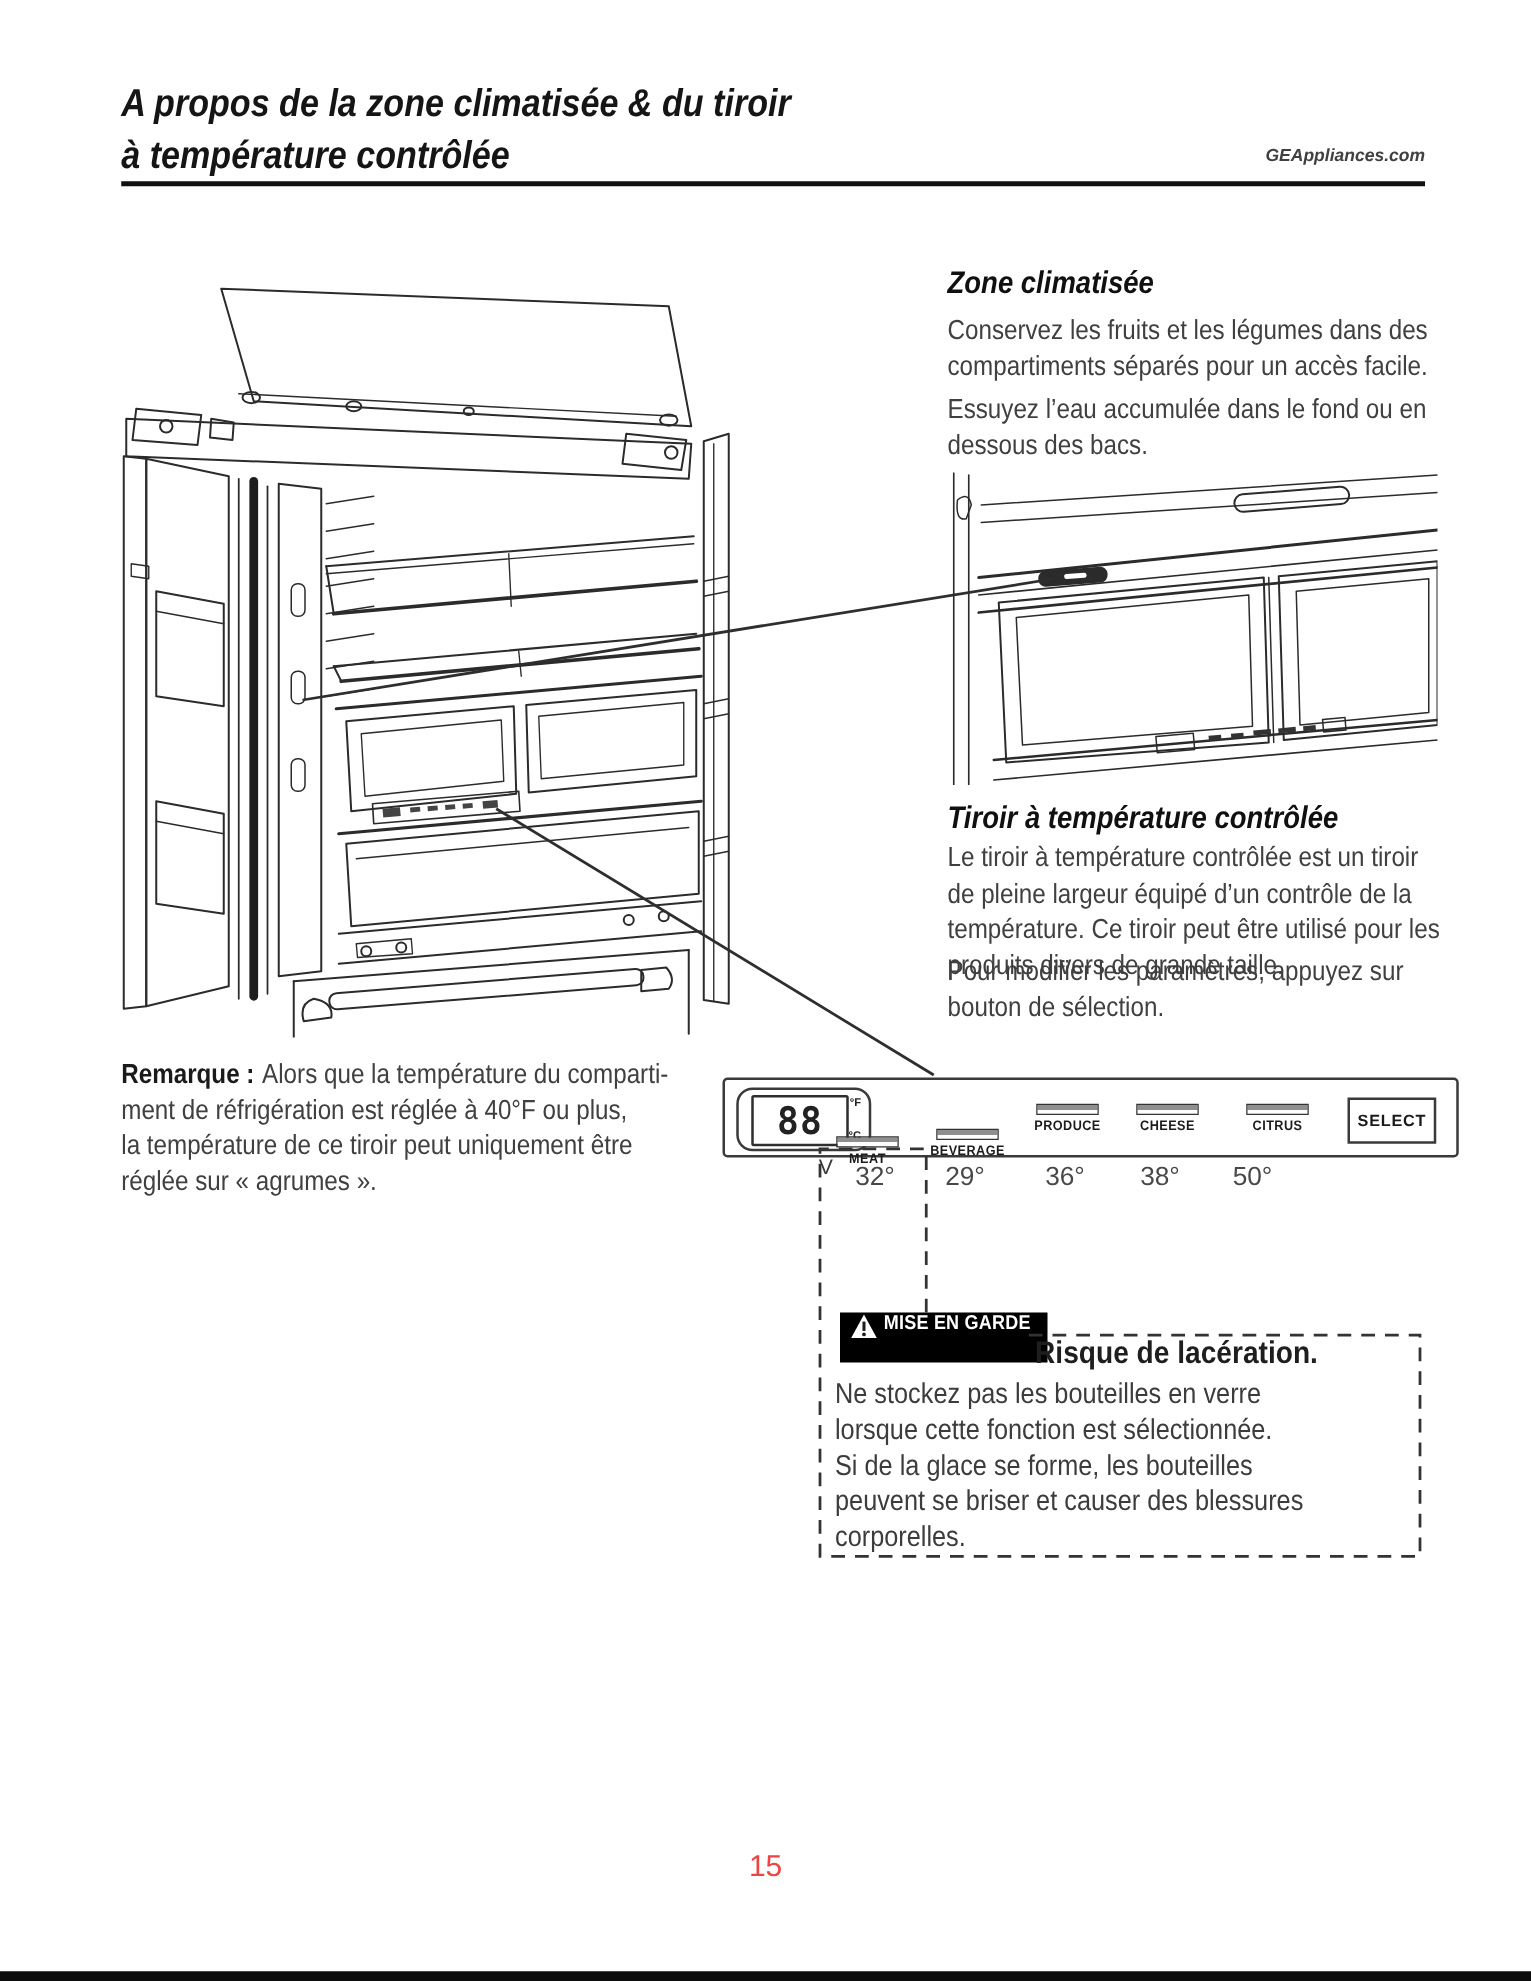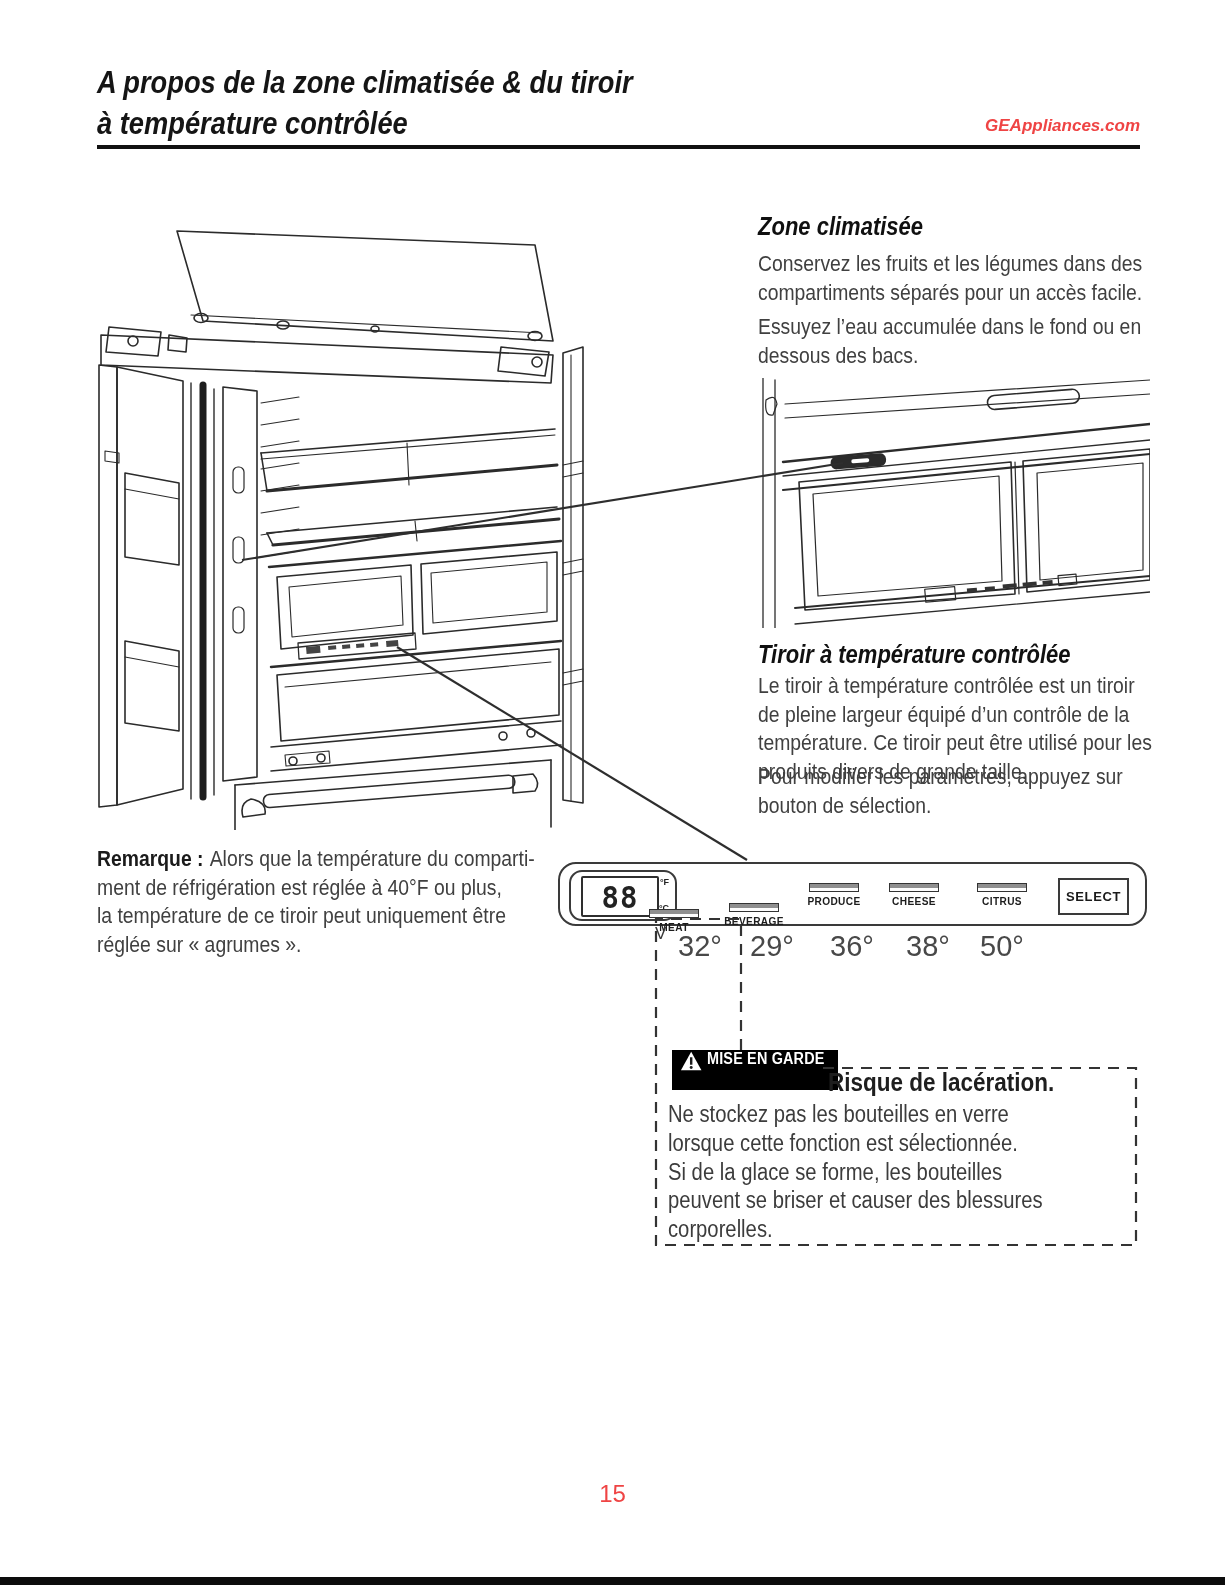--- a/index.html
+++ b/index.html
@@ -2,44 +2,44 @@
 <html><head>
 <meta charset="utf-8">
 <style>
   html,body{margin:0;padding:0;background:#e8e8e8;}
   .page{position:relative;width:1225px;height:1585px;background:#ffffff;overflow:hidden;
         font-family:"Liberation Sans",sans-serif;color:#3d3d3d;}
   .abs{position:absolute;}
   
   .title{left:97px;top:62px;font-size:31px;line-height:41px;font-weight:bold;font-style:italic;
          color:#151515;transform:scaleX(0.88);transform-origin:left top;white-space:nowrap;}
-  .site{right:85px;top:116px;font-size:17px;font-weight:bold;font-style:italic;color:#ef4444;}
+  .site{right:85px;top:116px;font-size:14px;font-weight:bold;font-style:italic;color:#404040;}
   .rule{left:97px;top:145px;width:1043px;height:4px;background:#111;}
   
   .cond{transform:scaleX(0.88);transform-origin:left top;}
   .body-txt{font-size:22px;line-height:28.5px;color:#404040;white-space:nowrap;}
   .h-ital{font-size:25px;font-weight:bold;font-style:italic;color:#101010;white-space:nowrap;}
   .remark b{color:#1a1a1a;margin-right:7px;}
   
-  .panel{left:558px;top:862px;width:585px;height:60px;border:2px solid #3a3a3a;border-radius:18px;background:#fff;}
+  .panel{left:578px;top:862px;width:585px;height:60px;border:2px solid #3a3a3a;border-radius:4px;background:#fff;}
   .display-outer{left:9px;top:6px;width:104px;height:47px;border:2px solid #3a3a3a;border-radius:13px;}
   .display-inner{left:10px;top:4px;width:74px;height:37px;border:2px solid #2e2e2e;border-radius:2px;
                  display:flex;align-items:center;justify-content:center;}
   .seg{font-family:"DejaVu Sans Mono",monospace;font-weight:bold;font-size:29px;color:#222;letter-spacing:1px;transform:scaleY(1.05);}
   .unit{position:absolute;font-size:9px;color:#222;font-weight:bold;}
   .u-f{right:6px;top:5px;} .u-c{right:6px;bottom:6px;}
   .pbtn{position:absolute;top:19px;width:90px;margin-left:-45px;text-align:center;}
   .pbtn .bar{width:48px;height:7px;margin:0 auto 3px auto;border:1px solid #333;
              background:linear-gradient(#8f8f8f 0 55%,#fdfdfd 55%);}
   .pbtn .lbl{font-size:11px;letter-spacing:.4px;color:#1c1c1c;font-weight:600;transform:scaleX(.92);}
   .select-btn{left:498px;top:14px;width:67px;height:33px;border:2px solid #3a3a3a;background:#fff;
               display:flex;align-items:center;justify-content:center;font-size:13px;font-weight:600;
               letter-spacing:.6px;color:#1a1a1a;}
   
-  .temp{font-size:29px;color:#484848;top:930px;transform:translateX(-50%);white-space:nowrap;}
+  .temp{font-size:21px;color:#484848;top:930px;transform:translateX(-50%);white-space:nowrap;}
   .vmark{left:655px;top:924px;font-size:17px;color:#3a3a3a;}
   
   .badge{left:672px;top:1050px;width:166px;height:40px;background:#000000;display:flex;align-items:flex-start;
          padding-left:8px;box-sizing:border-box;}
   .badge-txt{color:#fff;font-size:16px;font-weight:bold;letter-spacing:.2px;margin-left:5px;transform:scaleX(.9);transform-origin:left center;white-space:nowrap;}
   .warn-title{left:828px;top:1068px;font-size:25px;font-weight:bold;color:#1e1e1e;white-space:nowrap;
               transform:scaleX(.9);transform-origin:left top;}
   .warn-body{left:668px;top:1100px;font-size:23px;line-height:28.8px;color:#3c3c3c;}
   
   .pageno{left:0;top:1480px;width:1225px;text-align:center;font-size:24px;color:#ef4444;}

